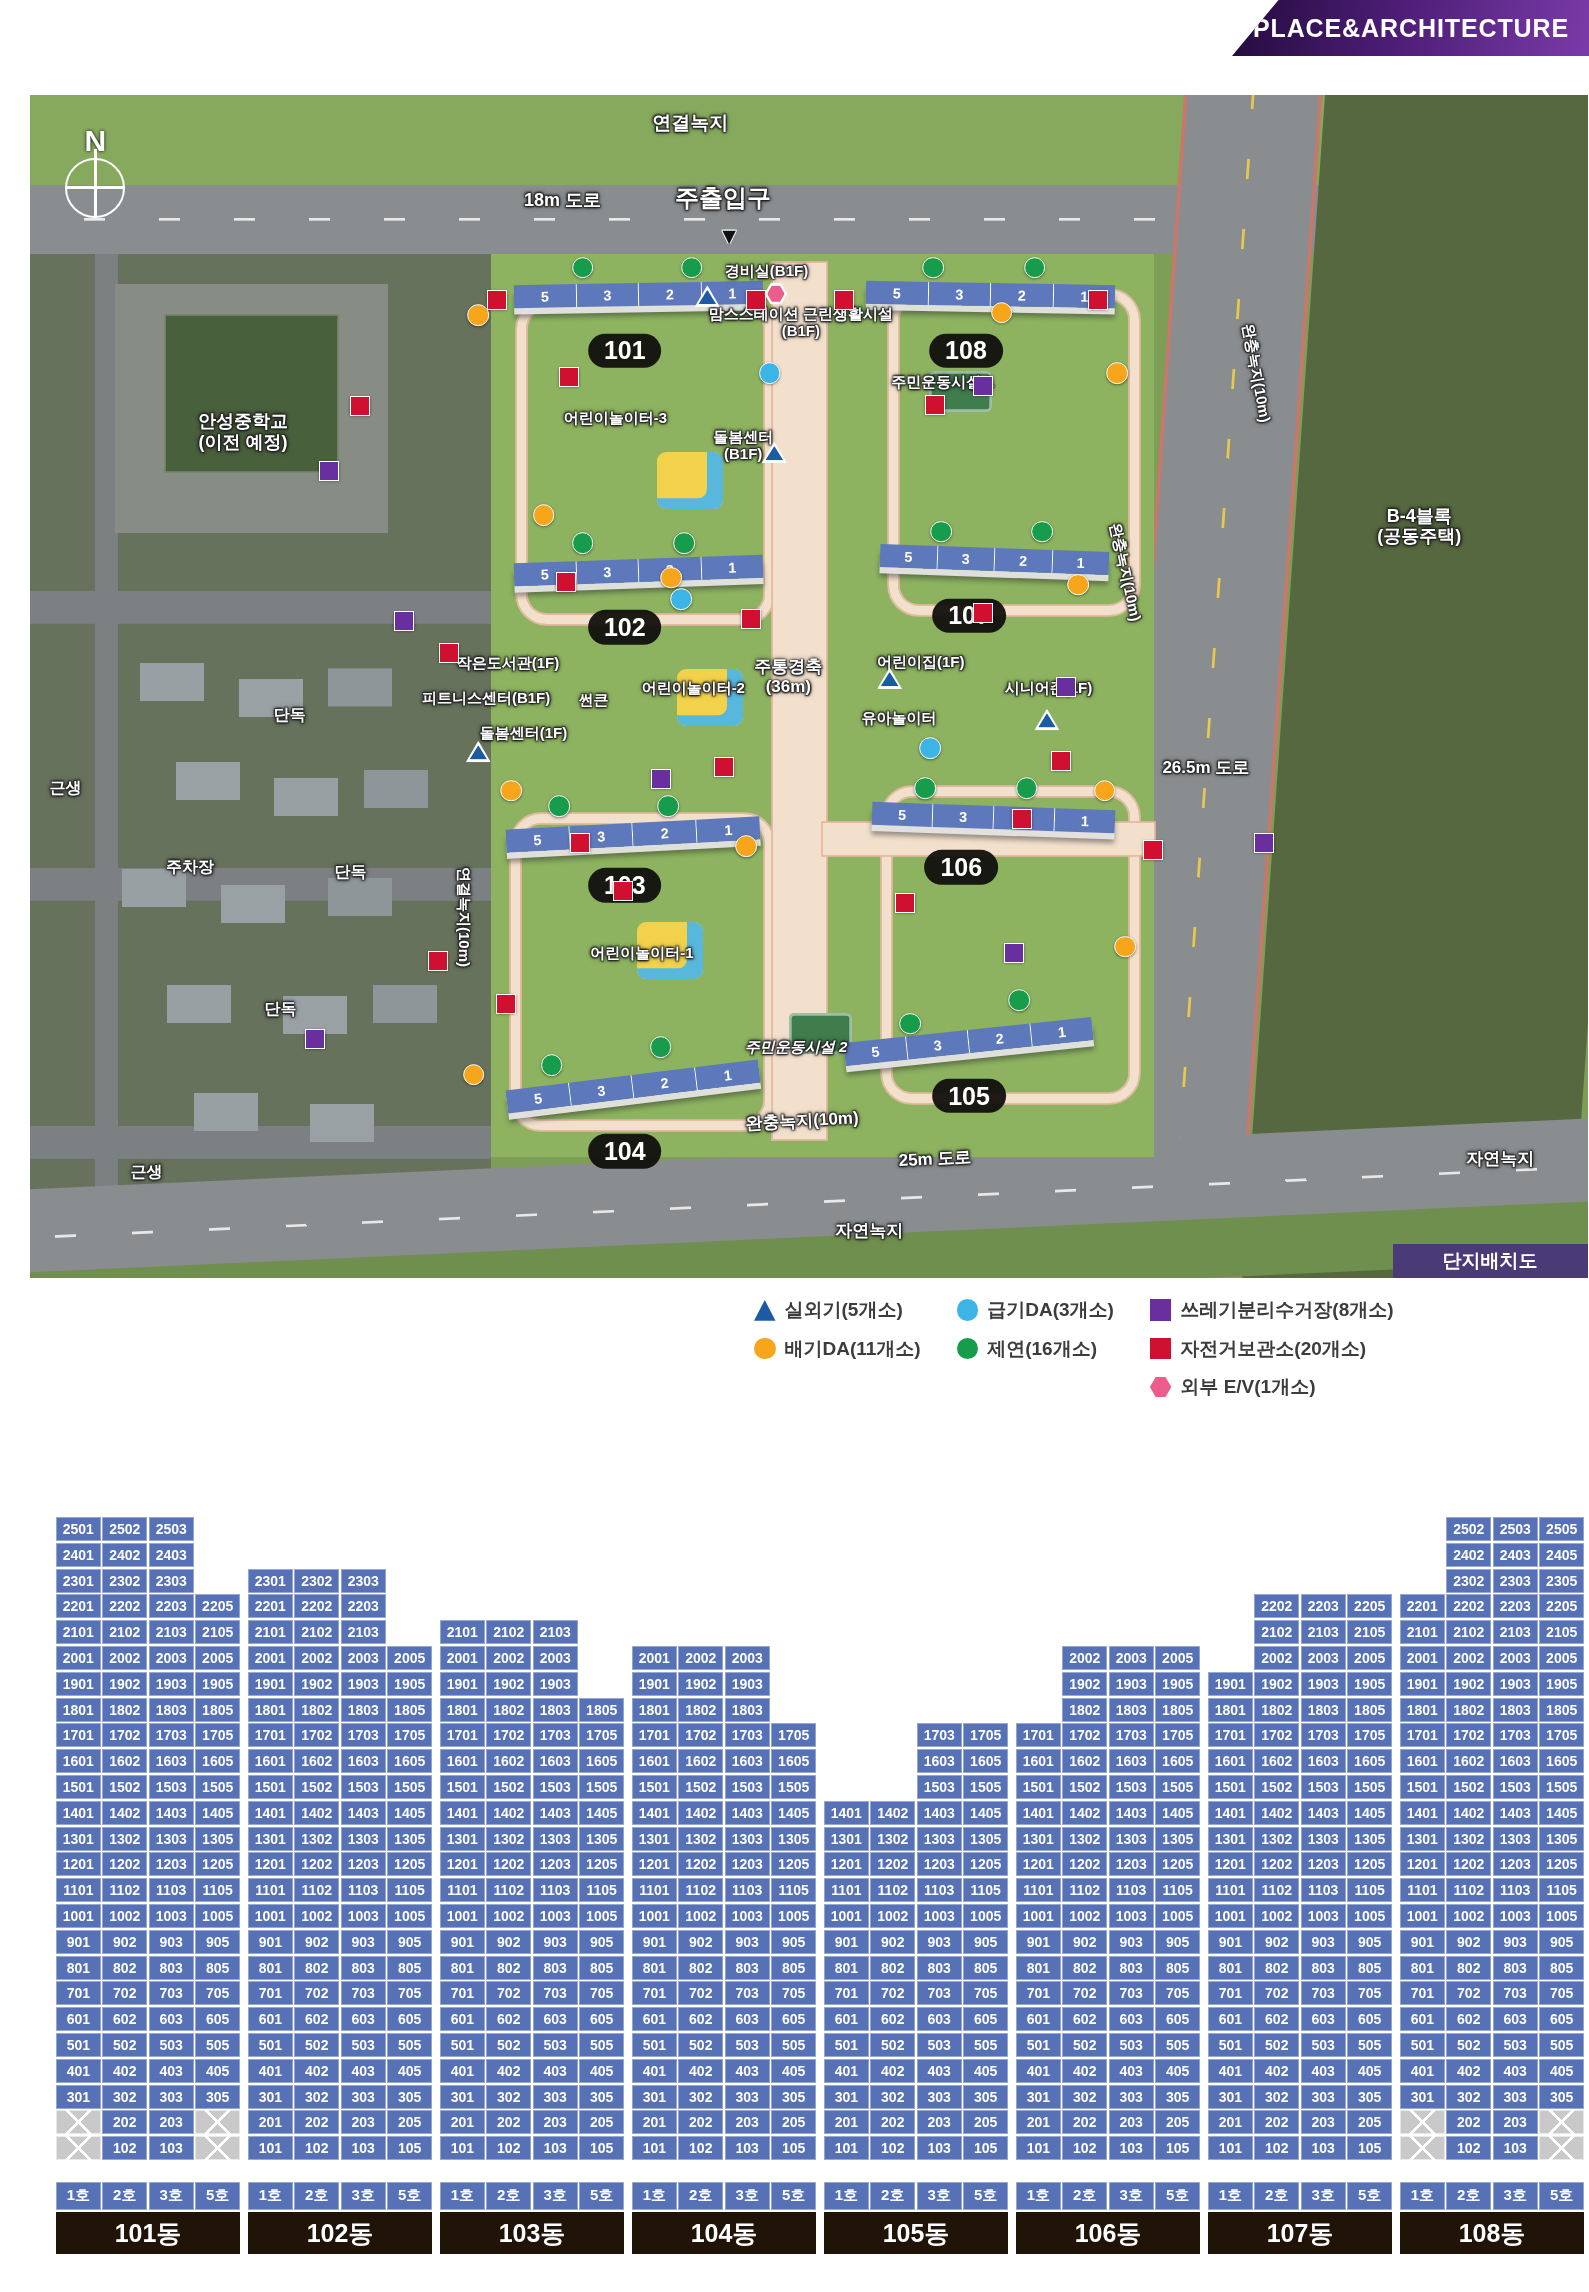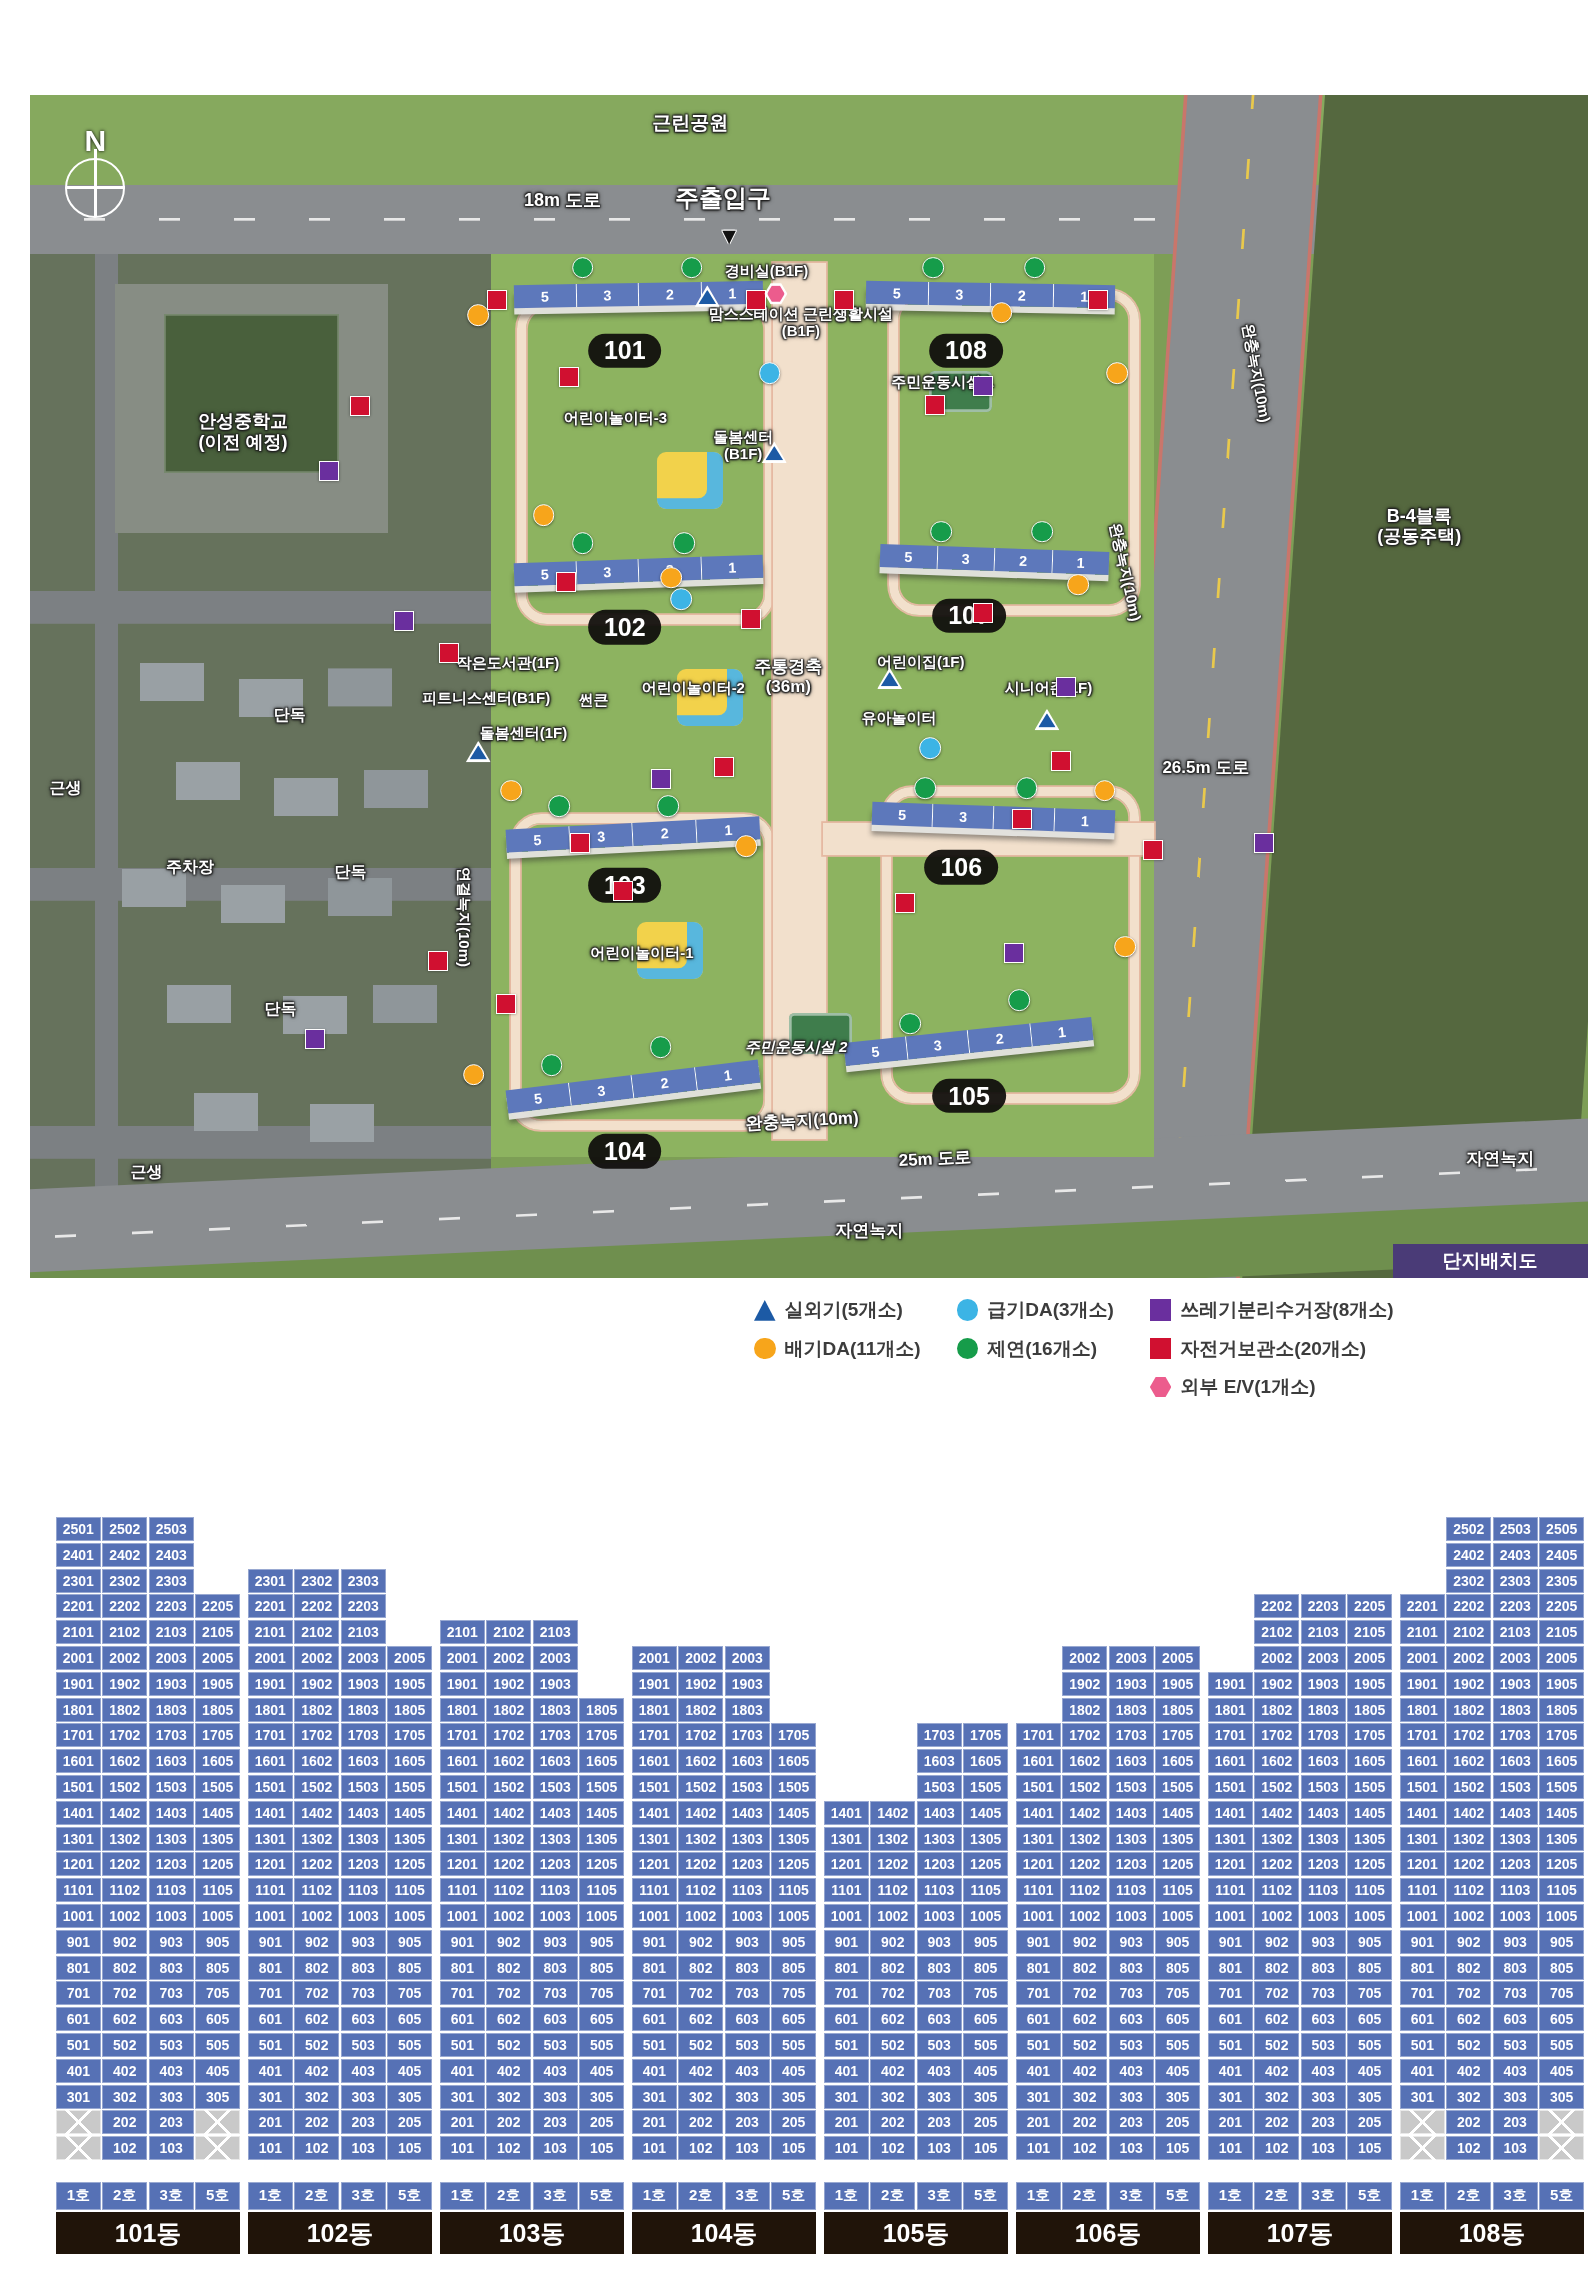--- a/index.html
+++ b/index.html
@@ -119,20 +119,23 @@
   .hcell{background:#5671b5;color:#fff;font-size:15px;font-weight:bold;height:28px;
          display:flex;align-items:center;justify-content:center;box-shadow:inset 0 0 0 0.9px rgba(255,255,255,.4);}
   .dbar{margin-top:2.7px;height:42px;background:#201409;color:#fff;font-size:25px;font-weight:bold;
         display:flex;align-items:center;justify-content:center;}
 </style>
 </head>
 <body>
 
 <div class="page">
 
+  <div class="banner">
+    <span>PLACE&amp;ARCHITECTURE</span>
+  </div>
 
   <div class="map" id="map">
 
     <div class="zone park trees"></div>
     <div class="zone road-top"></div>
     <div class="zone city">
       <div class="city-roads"></div>
       <div class="blocks"></div>
     </div>
     <div class="zone school">
@@ -214,21 +217,21 @@
       </div>
       <div class="pill" style="left: 38.2%; top: 89.3%;">104</div>
       <div class="bbar" style="left: 52.3%; top: 79%; width: 16%; transform: rotate(-6deg);">
         <span>5</span>
         <span>3</span>
         <span>2</span>
         <span>1</span>
       </div>
       <div class="pill" style="left: 60.3%; top: 84.6%;">105</div>
       <div class="mlabel" style="left: 42.4%; top: 2.4%; font-size: 19px;">
-        <div>근린공원</div>
+        <div>연결녹지</div>
       </div>
       <div class="mlabel" style="left: 34.2%; top: 8.9%; font-size: 18px;">
         <div>18m 도로</div>
       </div>
       <div class="mlabel" style="left: 44.5%; top: 8.7%; font-size: 24px;">
         <div>주출입구</div>
       </div>
       <div class="mlabel" style="left: 47.3%; top: 14.9%; font-size: 15px;">
         <div>경비실(B1F)</div>
       </div>

